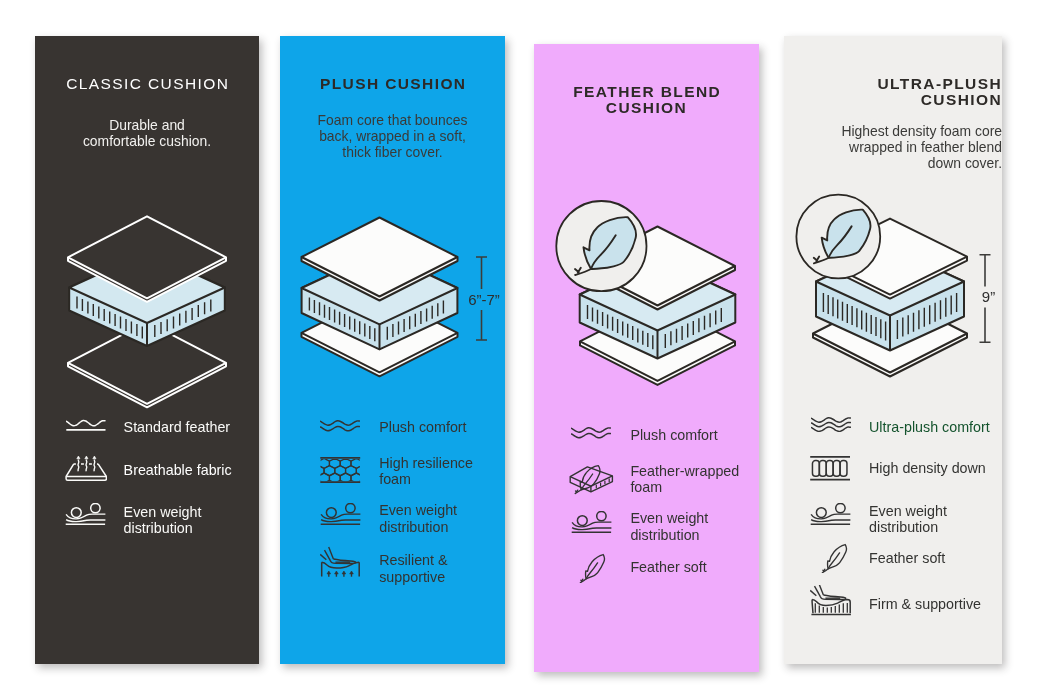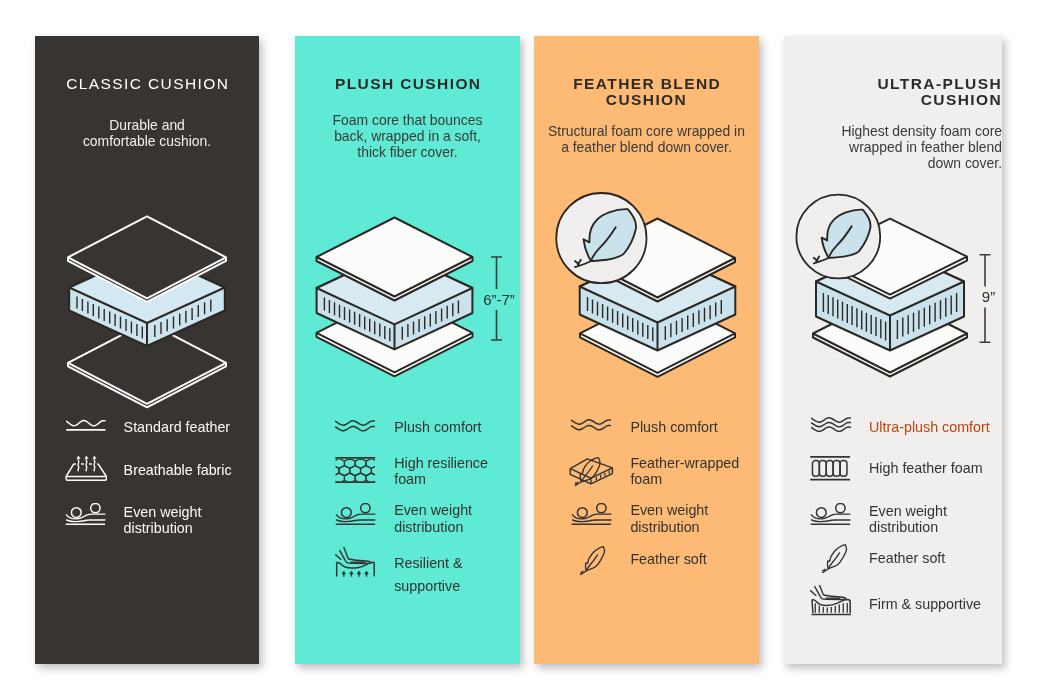--- a/index.html
+++ b/index.html
@@ -40,21 +40,21 @@
     <div style="position:absolute;left:88.6px;top:425.9px;font-size:14.3px;line-height:16.2px;color:#ffffff;white-space:nowrap">Breathable fabric</div>
     <svg style="position:absolute;left:30.3px;top:466.5px" width="41" height="22" viewBox="0 0 41 22">
       <circle cx="11.3" cy="9.6" r="4.9" fill="none" stroke="#fafaf8" stroke-width="1.5"></circle>
       <circle cx="30.4" cy="5.1" r="4.7" fill="none" stroke="#fafaf8" stroke-width="1.5"></circle>
       <path d="M1.1,11.3 C3.6,14.9 7.4,16 11.3,15.9 C15,15.8 18.6,14 21.6,12.2 C23.4,11.2 25.4,11.1 27.4,11.1 L40.4,11.1" fill="none" stroke="#fafaf8" stroke-width="1.4"></path>
       <path d="M1.1,16.7 C3.6,18.3 7.4,18.7 11.3,18.6 C15,18.5 18.6,17.8 21.6,17.2 C23.4,16.9 25.4,17 27.4,17 L40.4,17" fill="none" stroke="#fafaf8" stroke-width="1.4"></path>
       <line x1="0.7" y1="21.4" x2="40.1" y2="21.4" stroke="#fafaf8" stroke-width="1.8"></line>
     </svg>
     <div style="position:absolute;left:88.6px;top:468.2px;font-size:14.3px;line-height:16.2px;color:#fafaf8;white-space:nowrap">Even weight<br>distribution</div>
   </div>
-<div style="position:absolute;left:295px;top:36px;width:225px;height:628px;background:#5eead4;box-shadow:3px 4px 8px rgba(40,38,35,0.30);">
+<div style="position:absolute;left:280px;top:36px;width:225px;height:628px;background:#0ea5e9;box-shadow:3px 4px 8px rgba(40,38,35,0.30);">
     <div style="position:absolute;left:0;top:39.75px;width:225px;text-align:center;font-weight:bold;font-size:15.5px;letter-spacing:1.4px;text-indent:1.4px;line-height:16.5px;color:#2d2a27;white-space:nowrap">PLUSH CUSHION</div>
     <div style="position:absolute;left:0;top:75.8px;width:225px;text-align:center;font-size:13.9px;line-height:16.3px;color:#3a3a38">Foam core that bounces<br>back, wrapped in a soft,<br>thick fiber cover.</div>
     <svg style="position:absolute;left:0;top:170px" width="225" height="215" viewBox="284 206 225 215">
       <polygon points="383.5,293.3 461.5,332.8 461.5,336.8 383.5,376.3 305.5,336.8 305.5,332.8" fill="#fcfcfb" stroke="#2b2824" stroke-width="2" stroke-linejoin="round"></polygon>
       <polyline points="305.5,332.8 383.5,372.3 461.5,332.8" fill="none" stroke="#2b2824" stroke-width="2" stroke-linejoin="round"></polyline>
       <polygon points="383.5,251.6 461.4,288.0 461.4,313.0 383.5,349.4 305.6,313.0 305.6,288.0" fill="#c9e2ec" stroke="#2b2824" stroke-width="2" stroke-linejoin="round"></polygon>
       <polygon points="383.5,251.6 461.4,288.0 383.5,324.4 305.6,288.0" fill="#d7eaf2" stroke="#2b2824" stroke-width="2" stroke-linejoin="round"></polygon>
       <line x1="383.5" y1="324.4" x2="383.5" y2="349.4" stroke="#2b2824" stroke-width="2"></line>
       <path d="M313.4,297.6V310.6 M318.4,300.0V313.0 M323.5,302.3V315.3 M328.5,304.7V317.7 M333.5,307.0V320.0 M338.6,309.4V322.4 M343.6,311.8V324.8 M348.6,314.1V327.1 M353.7,316.5V329.5 M358.7,318.8V331.8 M363.7,321.2V334.2 M368.8,323.5V336.5 M373.8,325.9V338.9 M378.8,328.2V341.2 M391.3,326.8V339.8 M396.9,324.1V337.1 M402.5,321.5V334.5 M408.1,318.9V331.9 M413.7,316.3V329.3 M419.3,313.7V326.7 M424.9,311.0V324.0 M430.6,308.4V321.4 M436.2,305.8V318.8 M441.8,303.2V316.2 M447.4,300.6V313.6" stroke="#2b2824" stroke-width="1.4" fill="none"></path>
       <polygon points="383.5,217.5 461.5,257.0 461.5,261.0 383.5,300.5 305.5,261.0 305.5,257.0" fill="#fcfcfb" stroke="#2b2824" stroke-width="2" stroke-linejoin="round"></polygon>
@@ -112,25 +112,24 @@
       <path d="M1.7,18.2 C3.8,18.2 5.4,19.2 7.0,21.0 C9.2,23.2 12.8,24.0 16.8,24.0 C21.5,24.0 25.5,23.4 28.8,21.8 C31.5,20.5 33.8,19.0 36.0,18.7 L39.2,18.3" fill="none" stroke="#333333" stroke-width="1.4"></path>
       <line x1="8.8" y1="32.7" x2="8.8" y2="29.4" stroke="#333333" stroke-width="1.4"></line>
       <path d="M7.0,29.9 L8.8,27.0 L10.6,29.9 Z" fill="#333333" stroke="#333333" stroke-width="0.6" stroke-linejoin="round"></path>
       <line x1="16.4" y1="32.7" x2="16.4" y2="29.4" stroke="#333333" stroke-width="1.4"></line>
       <path d="M14.6,29.9 L16.4,27.0 L18.2,29.9 Z" fill="#333333" stroke="#333333" stroke-width="0.6" stroke-linejoin="round"></path>
       <line x1="23.9" y1="32.7" x2="23.9" y2="29.4" stroke="#333333" stroke-width="1.4"></line>
       <path d="M22.1,29.9 L23.9,27.0 L25.7,29.9 Z" fill="#333333" stroke="#333333" stroke-width="0.6" stroke-linejoin="round"></path>
       <line x1="31.5" y1="32.7" x2="31.5" y2="29.4" stroke="#333333" stroke-width="1.4"></line>
       <path d="M29.7,29.9 L31.5,27.0 L33.3,29.9 Z" fill="#333333" stroke="#333333" stroke-width="0.6" stroke-linejoin="round"></path>
     </svg>
-    <div style="position:absolute;left:99.2px;top:515.8px;font-size:14.3px;line-height:23px;color:#333331;white-space:nowrap">Resilient &amp;<br>supportive</div>
-  </div>
-<div style="position:absolute;left:534px;top:36px;width:225px;height:628px;background:#fdba74;box-shadow:3px 4px 8px rgba(40,38,35,0.30);">
+    <div style="position:absolute;left:99.2px;top:515.8px;font-size:14.3px;line-height:17px;color:#333331;white-space:nowrap">Resilient &amp;<br>supportive</div>
+  </div>
+<div style="position:absolute;left:534px;top:44px;width:225px;height:628px;background:#f0abfc;box-shadow:3px 4px 8px rgba(40,38,35,0.30);">
     <div style="position:absolute;left:0;top:39.75px;width:225px;text-align:center;font-weight:bold;font-size:15.5px;letter-spacing:1.4px;text-indent:1.4px;line-height:16.5px;color:#2d2a27;white-space:nowrap">FEATHER BLEND<br>CUSHION</div>
-    <div style="position:absolute;left:0;top:86.8px;width:225px;text-align:center;font-size:13.9px;line-height:16.3px;color:#3a3a38">Structural foam core wrapped in<br>a feather blend down cover.</div>
     <svg style="position:absolute;left:0;top:152px" width="225" height="233" viewBox="534 188 225 233">
       <polygon points="657.5,293.9 735.0,333.4 735.0,337.4 657.5,376.9 580.0,337.4 580.0,333.4" fill="#fcfcfb" stroke="#2b2824" stroke-width="2" stroke-linejoin="round"></polygon>
       <polyline points="580.0,333.4 657.5,372.9 735.0,333.4" fill="none" stroke="#2b2824" stroke-width="2" stroke-linejoin="round"></polyline>
       <polygon points="657.5,250.5 735.3,286.5 735.3,314.5 657.5,350.5 579.7,314.5 579.7,286.5" fill="#c9e2ec" stroke="#2b2824" stroke-width="2" stroke-linejoin="round"></polygon>
       <polygon points="657.5,250.5 735.3,286.5 657.5,322.5 579.7,286.5" fill="#d7eaf2" stroke="#2b2824" stroke-width="2" stroke-linejoin="round"></polygon>
       <line x1="657.5" y1="322.5" x2="657.5" y2="350.5" stroke="#2b2824" stroke-width="2"></line>
       <path d="M587.5,297.1V311.1 M592.5,299.4V313.4 M597.5,301.8V315.8 M602.6,304.1V318.1 M607.6,306.4V320.4 M612.6,308.7V322.7 M617.6,311.1V325.1 M622.7,313.4V327.4 M627.7,315.7V329.7 M632.7,318.0V332.0 M637.8,320.4V334.4 M642.8,322.7V336.7 M647.8,325.0V339.0 M652.8,327.3V341.3 M665.3,325.9V339.9 M670.9,323.3V337.3 M676.5,320.7V334.7 M682.1,318.1V332.1 M687.7,315.5V329.5 M693.3,312.9V326.9 M698.9,310.3V324.3 M704.5,307.8V321.8 M710.1,305.2V319.2 M715.7,302.6V316.6 M721.3,300.0V314.0" stroke="#2b2824" stroke-width="1.4" fill="none"></path>
       <polygon points="657.5,218.5 735.0,258.0 735.0,262.0 657.5,301.5 580.0,262.0 580.0,258.0" fill="#fcfcfb" stroke="#2b2824" stroke-width="2" stroke-linejoin="round"></polygon>
       <polyline points="580.0,258.0 657.5,297.5 735.0,258.0" fill="none" stroke="#2b2824" stroke-width="2" stroke-linejoin="round"></polyline>
       <circle cx="601.4" cy="238.1" r="45.1" fill="#f0efed" stroke="#2b2824" stroke-width="1.8"></circle>
@@ -194,31 +193,31 @@
       <path d="M979.5,254.7 H990.5 M979.5,342.3 H990.5" stroke="#3c3c3a" stroke-width="1.6" fill="none"></path>
       <line x1="985" y1="254.7" x2="985" y2="286.5" stroke="#3c3c3a" stroke-width="1.6"></line>
       <line x1="985" y1="307.5" x2="985" y2="342.3" stroke="#3c3c3a" stroke-width="1.6"></line>
       <text x="988.5" y="301.8" text-anchor="middle" font-family="Liberation Sans, sans-serif" font-size="15" fill="#2e2e2e">9”</text>
     </svg>
     <svg style="position:absolute;left:26.5px;top:381.0px" width="40" height="15" viewBox="0 0 40 15">
       <path d="M0.5,1.4 C0.9,1.6 2.1,2.4 2.9,2.9 C3.8,3.4 4.6,4.1 5.4,4.4 C6.2,4.8 7.0,5.1 7.8,5.2 C8.6,5.2 9.4,5.0 10.2,4.7 C11.1,4.4 11.9,3.8 12.7,3.3 C13.5,2.8 14.3,2.1 15.1,1.7 C15.9,1.3 16.8,0.9 17.6,0.8 C18.4,0.7 19.2,0.9 20.0,1.2 C20.8,1.5 21.6,2.0 22.4,2.5 C23.2,3.0 24.1,3.7 24.9,4.2 C25.7,4.6 26.5,5.0 27.3,5.1 C28.1,5.3 28.9,5.2 29.8,4.9 C30.6,4.7 31.4,4.1 32.2,3.6 C33.0,3.1 33.8,2.4 34.6,2.0 C35.4,1.5 36.2,1.1 37.1,0.9 C37.9,0.8 39.1,1.0 39.5,1.0 " fill="none" stroke="#333333" stroke-width="1.5" stroke-linecap="round"></path>
       <path d="M0.5,6.0 C0.9,6.2 2.1,7.0 2.9,7.5 C3.8,8.0 4.6,8.7 5.4,9.0 C6.2,9.4 7.0,9.7 7.8,9.8 C8.6,9.8 9.4,9.6 10.2,9.3 C11.1,9.0 11.9,8.4 12.7,7.9 C13.5,7.4 14.3,6.7 15.1,6.3 C15.9,5.9 16.8,5.5 17.6,5.4 C18.4,5.3 19.2,5.5 20.0,5.8 C20.8,6.1 21.6,6.6 22.4,7.1 C23.2,7.6 24.1,8.3 24.9,8.8 C25.7,9.2 26.5,9.6 27.3,9.7 C28.1,9.9 28.9,9.8 29.8,9.5 C30.6,9.3 31.4,8.7 32.2,8.2 C33.0,7.7 33.8,7.0 34.6,6.6 C35.4,6.1 36.2,5.7 37.1,5.5 C37.9,5.4 39.1,5.6 39.5,5.6 " fill="none" stroke="#333333" stroke-width="1.5" stroke-linecap="round"></path>
       <path d="M0.5,10.6 C0.9,10.8 2.1,11.6 2.9,12.1 C3.8,12.6 4.6,13.3 5.4,13.6 C6.2,14.0 7.0,14.3 7.8,14.4 C8.6,14.4 9.4,14.2 10.2,13.9 C11.1,13.6 11.9,13.0 12.7,12.5 C13.5,12.0 14.3,11.3 15.1,10.9 C15.9,10.5 16.8,10.1 17.6,10.0 C18.4,9.9 19.2,10.1 20.0,10.4 C20.8,10.7 21.6,11.2 22.4,11.7 C23.2,12.2 24.1,12.9 24.9,13.4 C25.7,13.8 26.5,14.2 27.3,14.3 C28.1,14.5 28.9,14.4 29.8,14.1 C30.6,13.9 31.4,13.3 32.2,12.8 C33.0,12.3 33.8,11.6 34.6,11.2 C35.4,10.7 36.2,10.3 37.1,10.1 C37.9,10.0 39.1,10.2 39.5,10.2 " fill="none" stroke="#333333" stroke-width="1.5" stroke-linecap="round"></path>
     </svg>
-    <div style="position:absolute;left:85.0px;top:382.5px;font-size:14.3px;line-height:16.2px;color:#c2410c;white-space:nowrap">Ultra-plush comfort</div>
+    <div style="position:absolute;left:85.0px;top:382.5px;font-size:14.3px;line-height:16.2px;color:#14532d;white-space:nowrap">Ultra-plush comfort</div>
     <svg style="position:absolute;left:26.0px;top:419.9px" width="41" height="25" viewBox="0 0 41 25">
       <line x1="0.2" y1="0.9" x2="40" y2="0.9" stroke="#333333" stroke-width="1.7"></line>
       <line x1="0.2" y1="23.6" x2="40" y2="23.6" stroke="#333333" stroke-width="1.7"></line>
       <rect x="2.45" y="4.6" width="6.9" height="15.6" rx="3" fill="none" stroke="#333333" stroke-width="1.5"></rect>
       <rect x="9.35" y="4.6" width="6.9" height="15.6" rx="3" fill="none" stroke="#333333" stroke-width="1.5"></rect>
       <rect x="16.25" y="4.6" width="6.9" height="15.6" rx="3" fill="none" stroke="#333333" stroke-width="1.5"></rect>
       <rect x="23.15" y="4.6" width="6.9" height="15.6" rx="3" fill="none" stroke="#333333" stroke-width="1.5"></rect>
       <rect x="30.05" y="4.6" width="6.9" height="15.6" rx="3" fill="none" stroke="#333333" stroke-width="1.5"></rect>
     </svg>
-    <div style="position:absolute;left:85.0px;top:423.6px;font-size:14.3px;line-height:16.2px;color:#333331;white-space:nowrap">High feather foam</div>
+    <div style="position:absolute;left:85.0px;top:423.6px;font-size:14.3px;line-height:16.2px;color:#333331;white-space:nowrap">High density down</div>
     <svg style="position:absolute;left:26.0px;top:466.5px" width="41" height="22" viewBox="0 0 41 22">
       <circle cx="11.3" cy="9.6" r="4.9" fill="none" stroke="#333333" stroke-width="1.5"></circle>
       <circle cx="30.4" cy="5.1" r="4.7" fill="none" stroke="#333333" stroke-width="1.5"></circle>
       <path d="M1.1,11.3 C3.6,14.9 7.4,16 11.3,15.9 C15,15.8 18.6,14 21.6,12.2 C23.4,11.2 25.4,11.1 27.4,11.1 L40.4,11.1" fill="none" stroke="#333333" stroke-width="1.4"></path>
       <path d="M1.1,16.7 C3.6,18.3 7.4,18.7 11.3,18.6 C15,18.5 18.6,17.8 21.6,17.2 C23.4,16.9 25.4,17 27.4,17 L40.4,17" fill="none" stroke="#333333" stroke-width="1.4"></path>
       <line x1="0.7" y1="21.4" x2="40.1" y2="21.4" stroke="#333333" stroke-width="1.8"></line>
     </svg>
     <div style="position:absolute;left:85.0px;top:466.8px;font-size:14.3px;line-height:16.2px;color:#333331;white-space:nowrap">Even weight<br>distribution</div>
     <svg style="position:absolute;left:34.0px;top:507.0px" width="30" height="30" viewBox="0 0 30 30">
       <g transform="translate(15.8,15.6) rotate(-55) scale(0.466,0.26) rotate(55)" fill="none" stroke="#333333" stroke-width="1.35">

